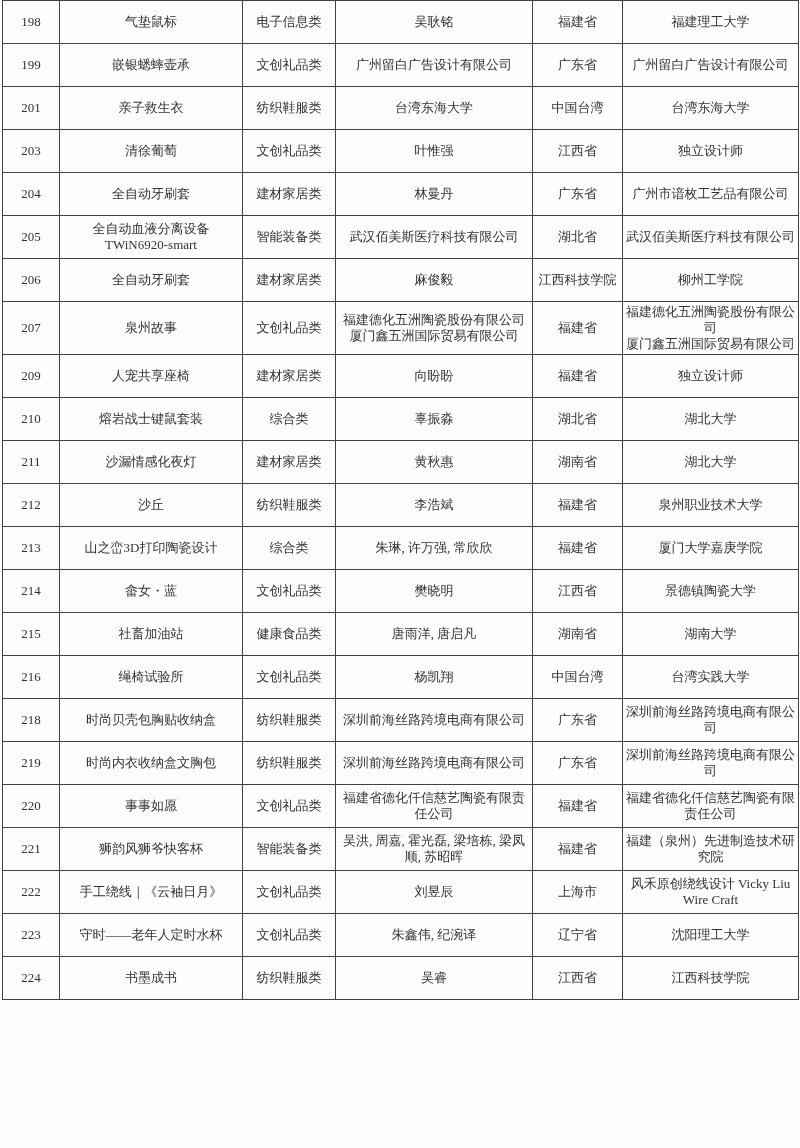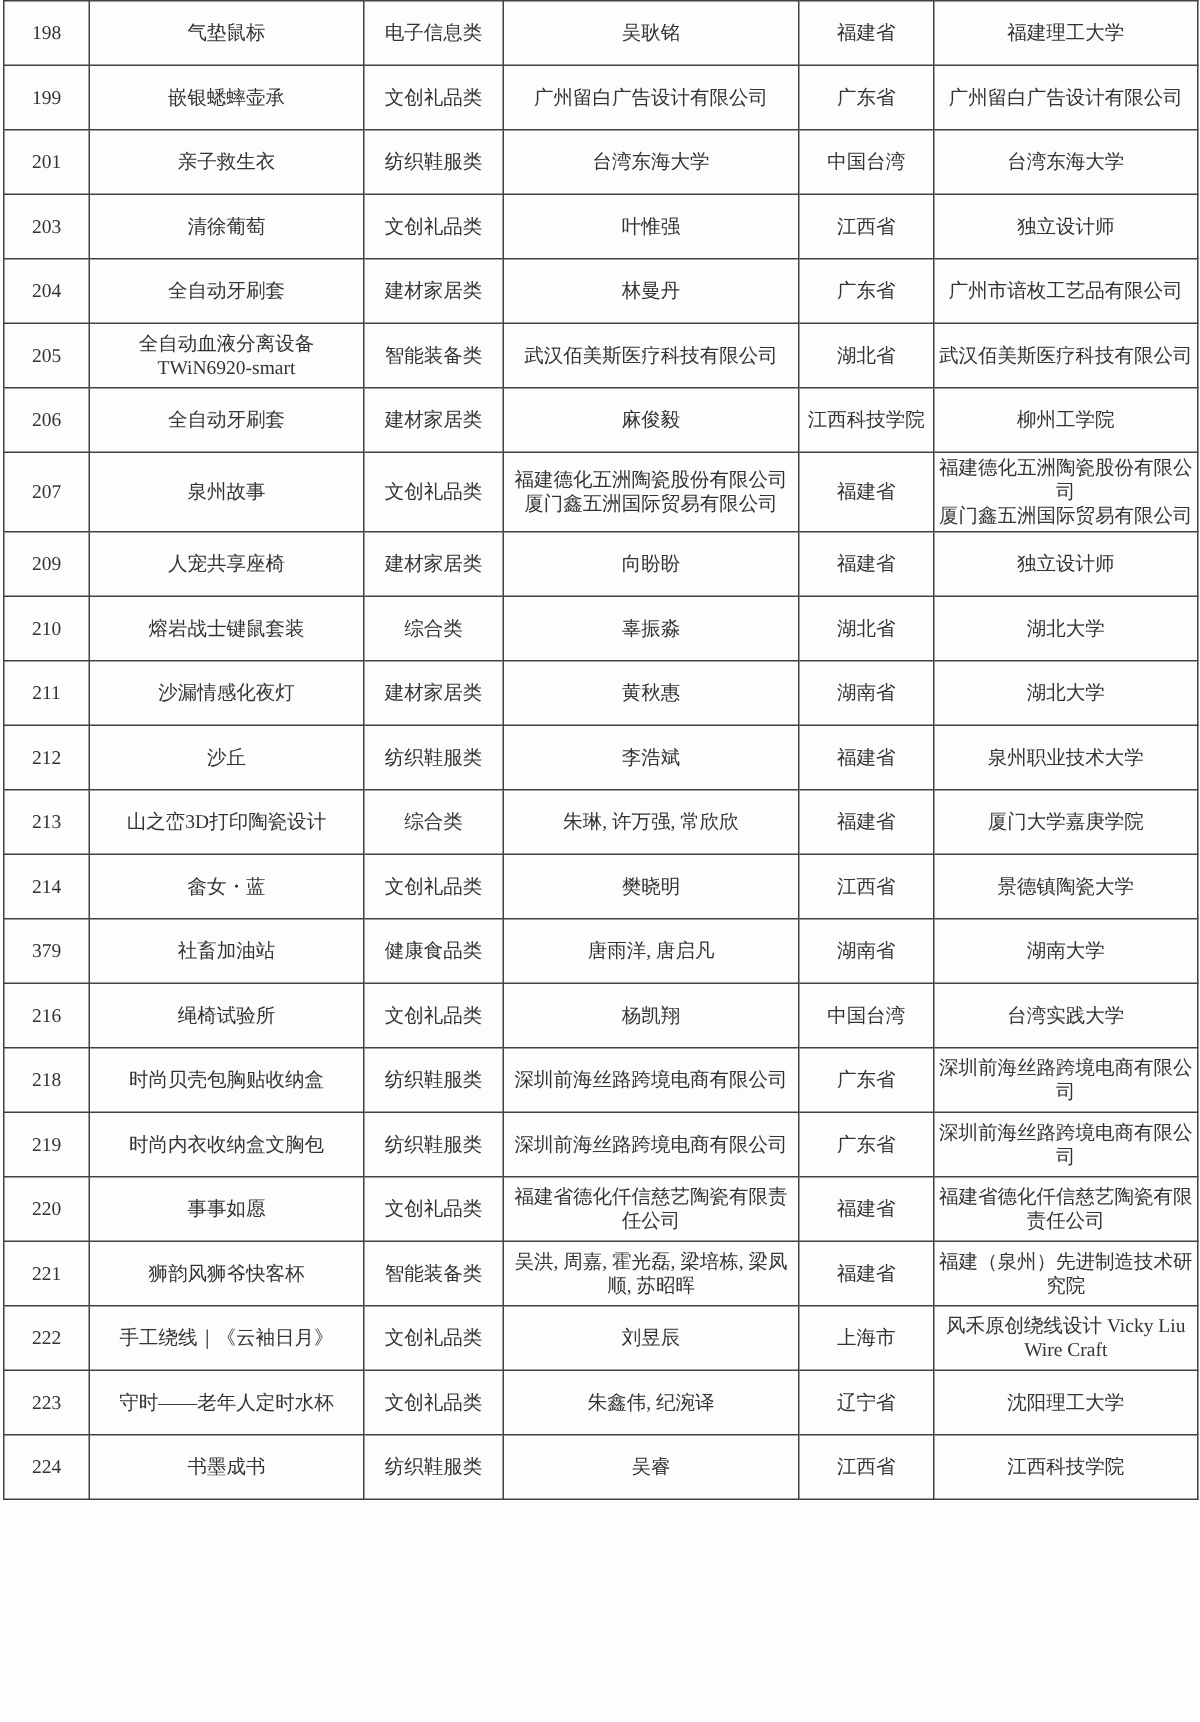--- a/index.html
+++ b/index.html
@@ -164,21 +164,21 @@
         </tr>
         <tr>
           <td>214</td>
           <td>畲女・蓝</td>
           <td>文创礼品类</td>
           <td>樊晓明</td>
           <td>江西省</td>
           <td>景德镇陶瓷大学</td>
         </tr>
         <tr>
-          <td>379</td>
+          <td>215</td>
           <td>社畜加油站</td>
           <td>健康食品类</td>
           <td>唐雨洋, 唐启凡</td>
           <td>湖南省</td>
           <td>湖南大学</td>
         </tr>
         <tr>
           <td>216</td>
           <td>绳椅试验所</td>
           <td>文创礼品类</td>

